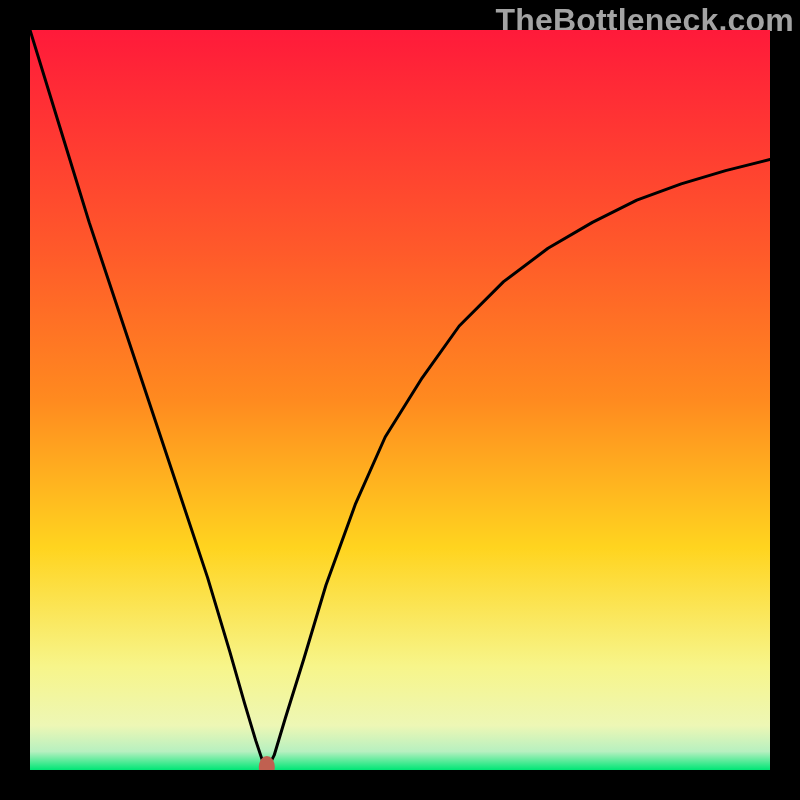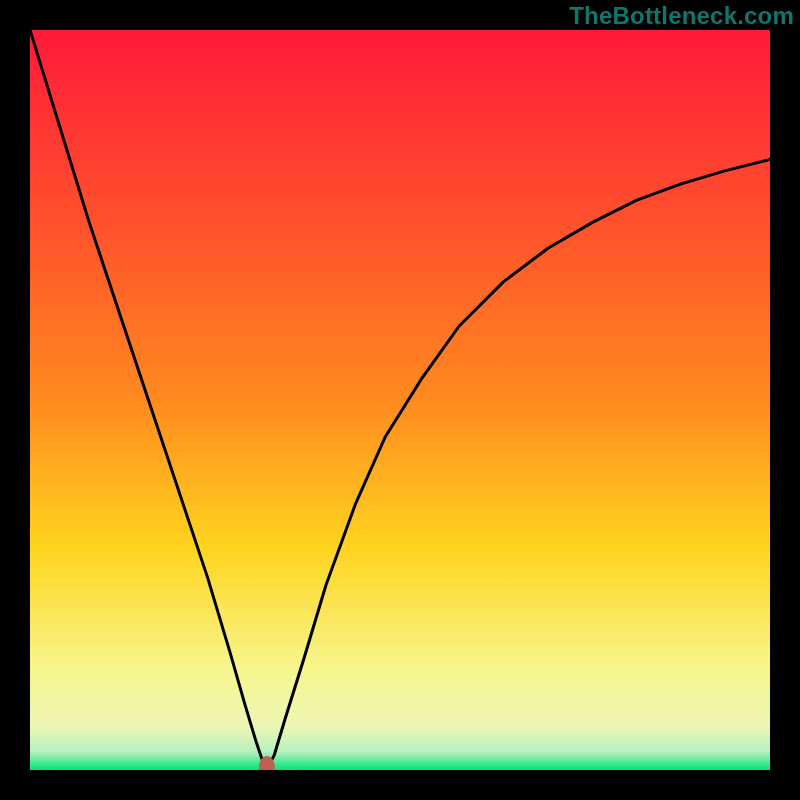--- a/index.html
+++ b/index.html
@@ -14,22 +14,22 @@
   .frame {
     position: relative;
     width: 800px;
     height: 800px;
     box-sizing: border-box;
   }
   .watermark {
     position: absolute;
     top: 2px;
     right: 6px;
-    color: #0f766e;
-    font-size: 24px;
+    color: #a3a3a3;
+    font-size: 32px;
     font-weight: 600;
     letter-spacing: 0.2px;
     font-family: Arial, sans-serif;
     pointer-events: none;
     user-select: none;
   }
   .plot {
     position: absolute;
     left: 30px;
     top: 30px;

